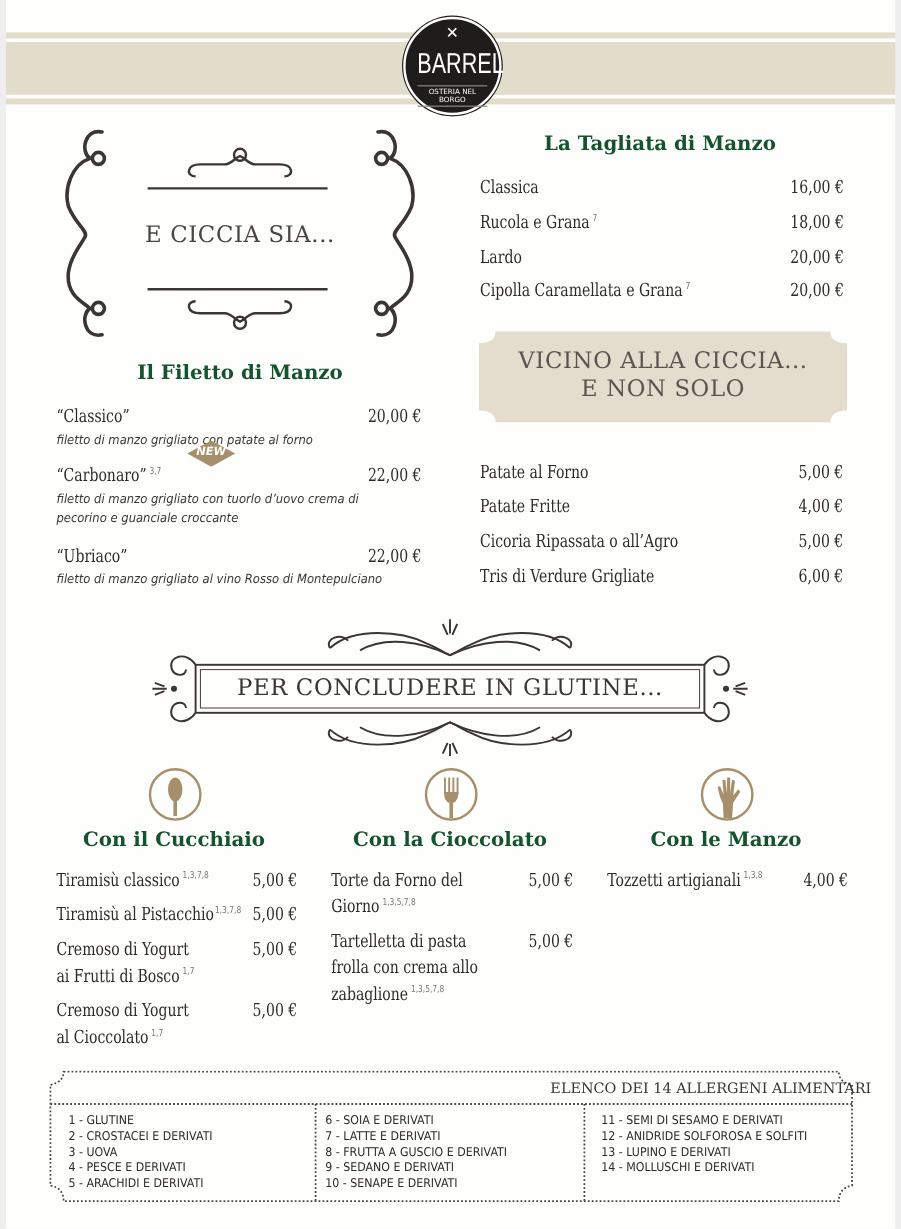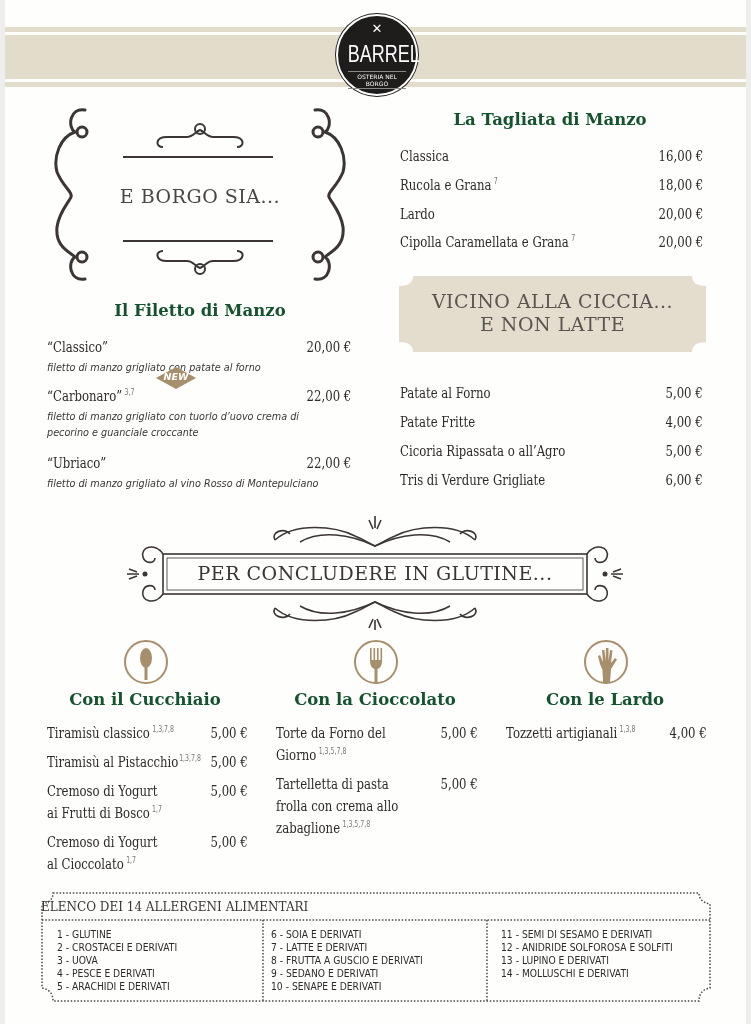--- a/index.html
+++ b/index.html
@@ -52,21 +52,21 @@
   </g>
   <g fill="none" stroke="#3b3533" stroke-width="2">
     <line x1="78" y1="55" x2="228" y2="55"></line>
     <line x1="78" y1="139" x2="228" y2="139"></line>
     <path d="M118 45 C110 45 110 35 122 35 L142 35 C148 35 150 30 155 28 C160 30 162 35 168 35 L188 35 C200 35 200 45 192 45"></path>
     <circle cx="155" cy="27" r="5"></circle>
     <path d="M118 149 C110 149 110 159 122 159 L142 159 C148 159 150 164 155 166 C160 164 162 159 168 159 L188 159 C200 159 200 149 192 149"></path>
     <circle cx="155" cy="167" r="5"></circle>
   </g>
 </svg>
-<div class="caps-title" style="left:100px;top:185px;width:200px;font-size:19px;color:#4a4542;">E BORGO SIA...</div>
+<div class="caps-title" style="left:100px;top:185px;width:200px;font-size:19px;color:#4a4542;">E CICCIA SIA...</div>
 
 <div class="section-title" style="left:90px;top:301px;width:220px;">Il Filetto di Manzo</div>
 
 <div>
   <div class="row-name" style="left:47px;top:338px;">“Classico”</div>
   <div class="price" style="right:400px;top:338px;">20,00 €</div>
   <div class="desc" style="left:47px;top:361px;">filetto di manzo grigliato con patate al forno</div>
 </div>
 
 <div>
@@ -101,21 +101,21 @@
 
   <div class="row-name" style="left:400px;top:233px;"><span>Cipolla Caramellata e Grana</span><span class="sup">7</span></div>
   <div class="price" style="right:48px;top:233px;">20,00 €</div>
 </div>
 
 <div class="vicino">
   <svg width="307" height="76" viewBox="0 0 307 76" style="position:absolute;left:0;top:0;">
     <path d="M14 0 L293 0 Q293 10 307 10 L307 66 Q293 66 293 76 L14 76 Q14 66 0 66 L0 10 Q14 10 14 0 Z" fill="#e4dccd"></path>
   </svg>
   <div class="caps-title" style="left:0;top:14px;width:307px;font-size:19px;color:#5a5450;">VICINO ALLA CICCIA...</div>
-  <div class="caps-title" style="left:0;top:37px;width:307px;font-size:19px;color:#5a5450;">E NON LATTE</div>
+  <div class="caps-title" style="left:0;top:37px;width:307px;font-size:19px;color:#5a5450;">E NON SOLO</div>
 </div>
 
 <div>
   <div class="row-name" style="left:400px;top:384px;">Patate al Forno</div>
   <div class="price" style="right:48px;top:384px;">5,00 €</div>
   <div class="row-name" style="left:400px;top:413px;">Patate Fritte</div>
   <div class="price" style="right:48px;top:413px;">4,00 €</div>
   <div class="row-name" style="left:400px;top:442px;">Cicoria Ripassata o all’Agro</div>
   <div class="price" style="right:48px;top:442px;">5,00 €</div>
   <div class="row-name" style="left:400px;top:471px;">Tris di Verdure Grigliate</div>
@@ -168,21 +168,21 @@
     </svg>
 </div>
 <div class="circle-icon" style="left:584px;top:640px;">
   <svg width="40" height="40" viewBox="0 0 40 40" fill="#a88f6c">
       <path d="M14 22 L12 14 L14 13 L17 20 L16 8 L18.5 8 L19.5 19 L20 6 L22.5 6 L22.5 19 L24 8 L26.5 8.5 L25 21 L29 16 L31 17.5 L25 27 L24 40 L17 40 L16.5 28 Z"></path>
     </svg>
 </div>
 
 <div class="section-title" style="left:45px;top:690px;width:200px;">Con il Cucchiaio</div>
 <div class="section-title" style="left:275px;top:690px;width:200px;">Con la Cioccolato</div>
-<div class="section-title" style="left:505px;top:690px;width:200px;">Con le Lardo</div>
+<div class="section-title" style="left:505px;top:690px;width:200px;">Con le Manzo</div>
 
 <div>
   <div class="row-name" style="left:47px;top:724px;"><span>Tiramisù classico</span><span class="sup">1,3,7,8</span></div>
   <div class="price" style="right:503px;top:724px;">5,00 €</div>
 
   <div class="row-name" style="left:47px;top:753px;"><span>Tiramisù al Pistacchio</span><span class="sup" style="margin-left:1px;">1,3,7,8</span></div>
   <div class="price" style="right:503px;top:753px;">5,00 €</div>
 
   <div class="row-name" style="left:47px;top:782px;">Cremoso di Yogurt</div>
   <div class="row-name" style="left:47px;top:804px;"><span>ai Frutti di Bosco</span><span class="sup">1,7</span></div>
@@ -211,21 +211,21 @@
 
 <div class="allergen-box">
   <svg width="670" height="110" viewBox="0 0 670 110" style="position:absolute;left:0;top:0;">
     <g fill="none" stroke="#4a4542" stroke-width="1.5" stroke-dasharray="1.5 1.8">
       <path d="M12 1 L658 1 Q658 10 669 12 L669 96 Q658 98 658 109 L12 109 Q12 98 1 96 L1 12 Q12 10 12 1 Z"></path>
       <line x1="1" y1="28" x2="669" y2="28"></line>
       <line x1="222" y1="28" x2="222" y2="109"></line>
       <line x1="446" y1="28" x2="446" y2="109"></line>
     </g>
   </svg>
-  <div style="position:absolute;left:0;top:8px;width:670px;text-align:left;font-family:'DejaVu Serif',serif;font-size:12px;color:#3b3533;">ELENCO DEI 14 ALLERGENI ALIMENTARI</div>
+  <div style="position:absolute;left:15px;top:8px;width:670px;text-align:right;font-family:'DejaVu Serif',serif;font-size:12px;color:#3b3533;">ELENCO DEI 14 ALLERGENI ALIMENTARI</div>
 
   <div class="al-item" style="left:16px;top:37px;">1 -  GLUTINE</div>
   <div class="al-item" style="left:16px;top:50px;">2 -  CROSTACEI E DERIVATI</div>
   <div class="al-item" style="left:16px;top:63px;">3 -  UOVA</div>
   <div class="al-item" style="left:16px;top:76px;">4 -  PESCE E DERIVATI</div>
   <div class="al-item" style="left:16px;top:89px;">5 -  ARACHIDI E DERIVATI</div>
 
   <div class="al-item" style="left:230px;top:37px;">6   - SOIA E DERIVATI</div>
   <div class="al-item" style="left:230px;top:50px;">7   - LATTE E DERIVATI</div>
   <div class="al-item" style="left:230px;top:63px;">8   - FRUTTA A GUSCIO E DERIVATI</div>

